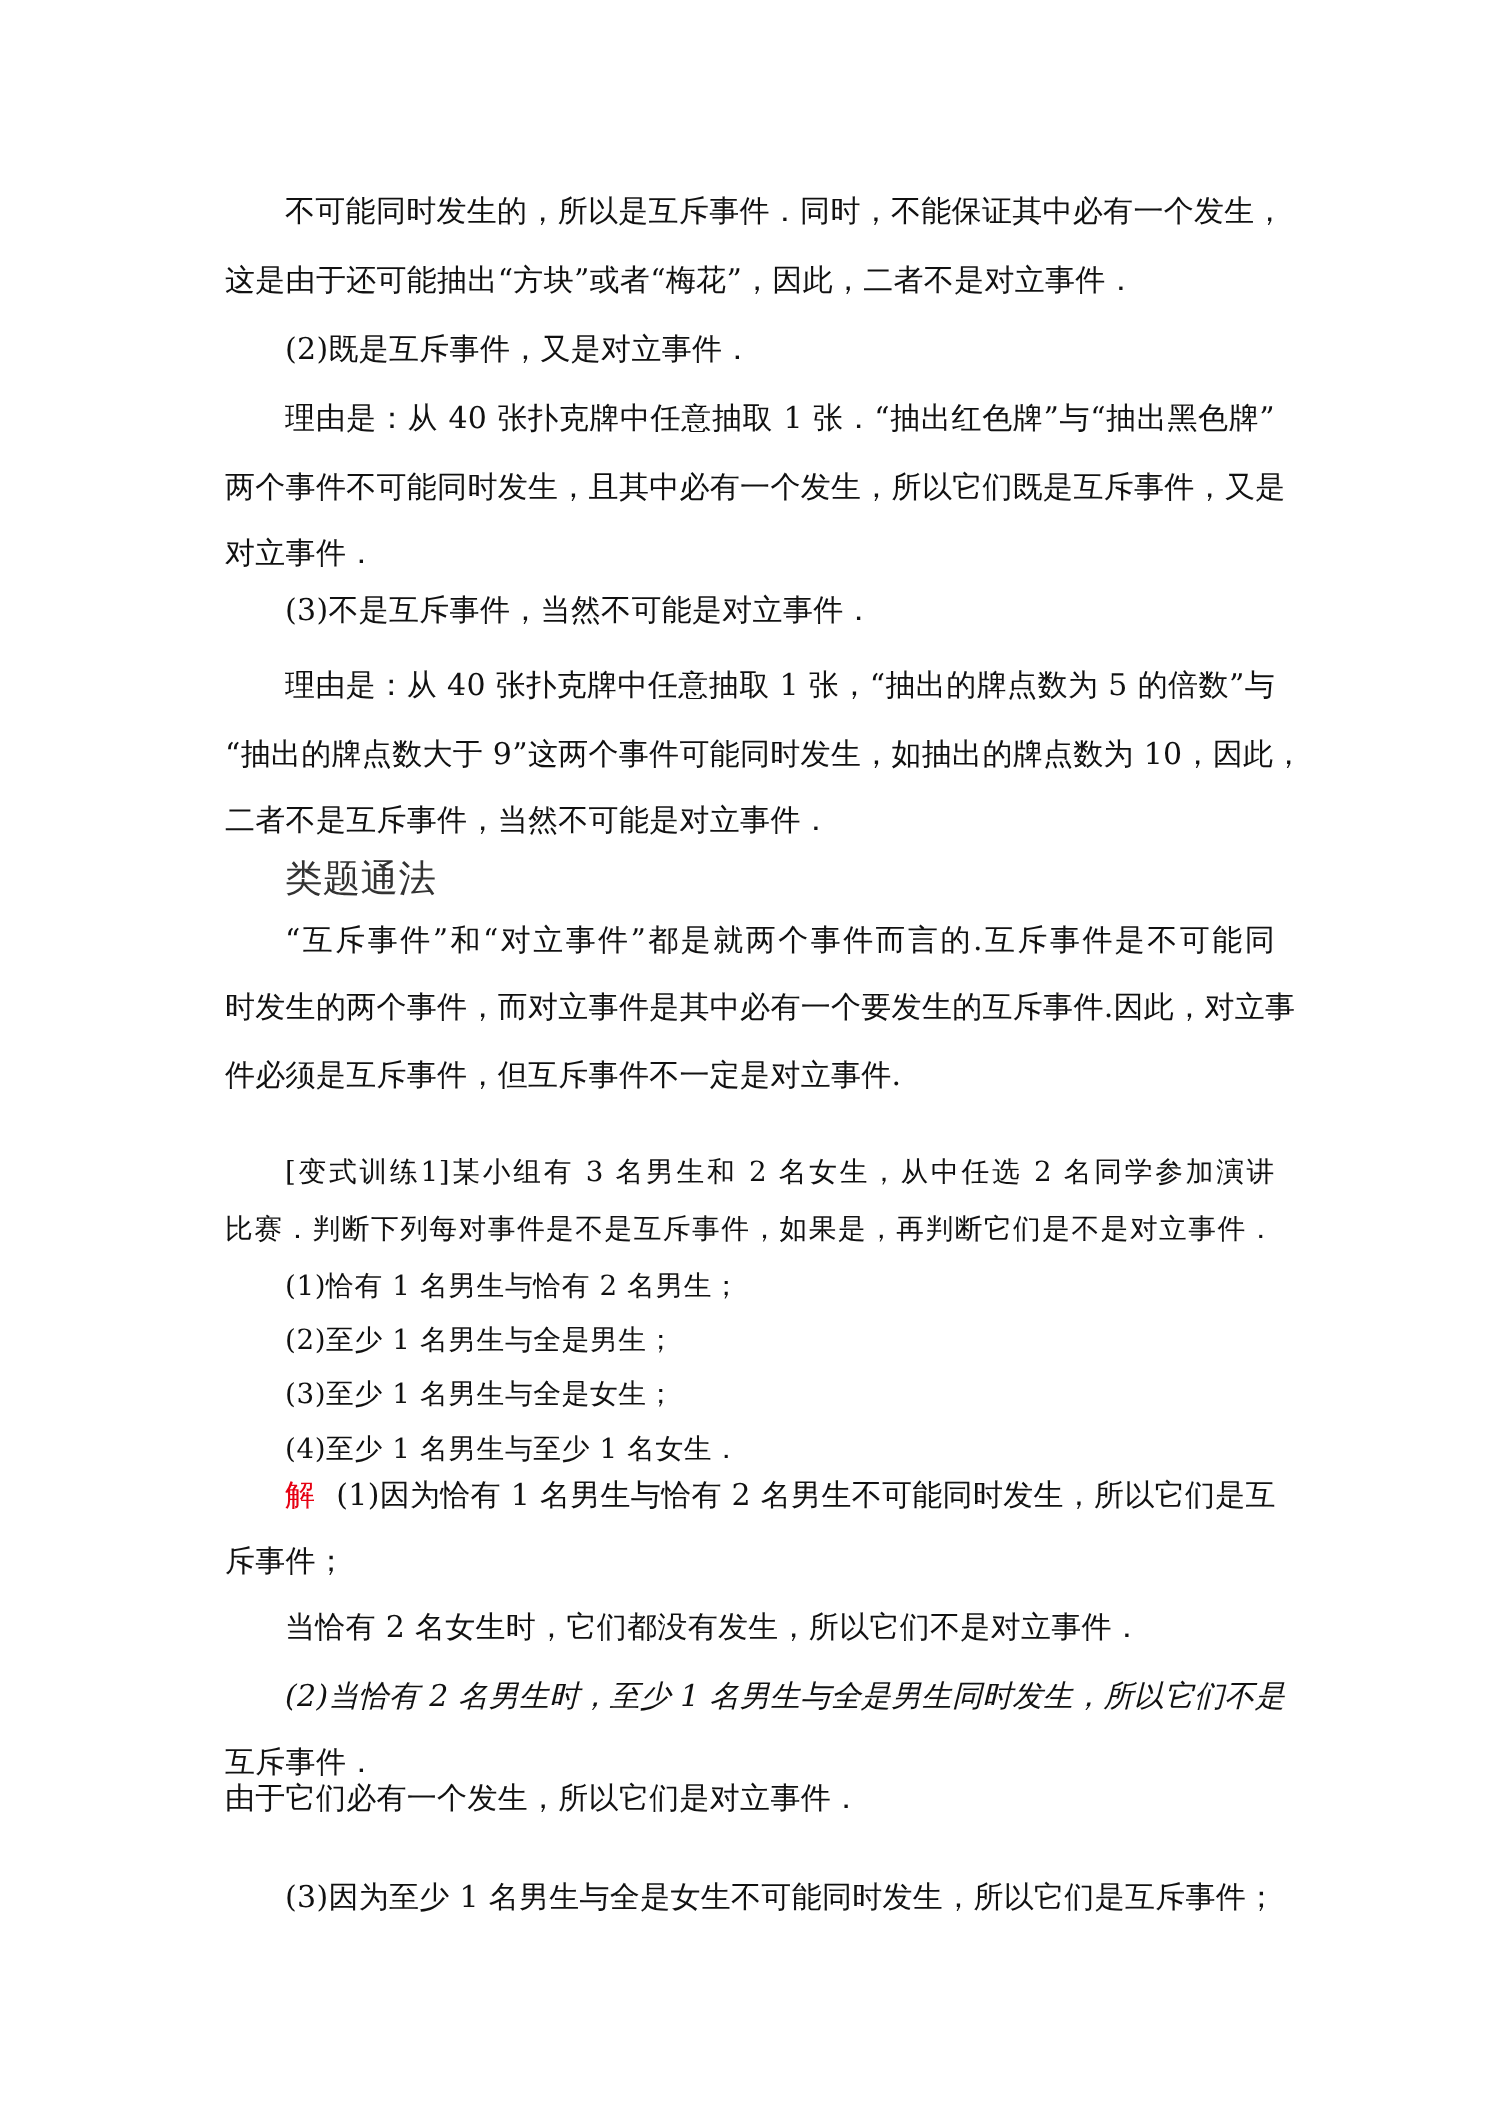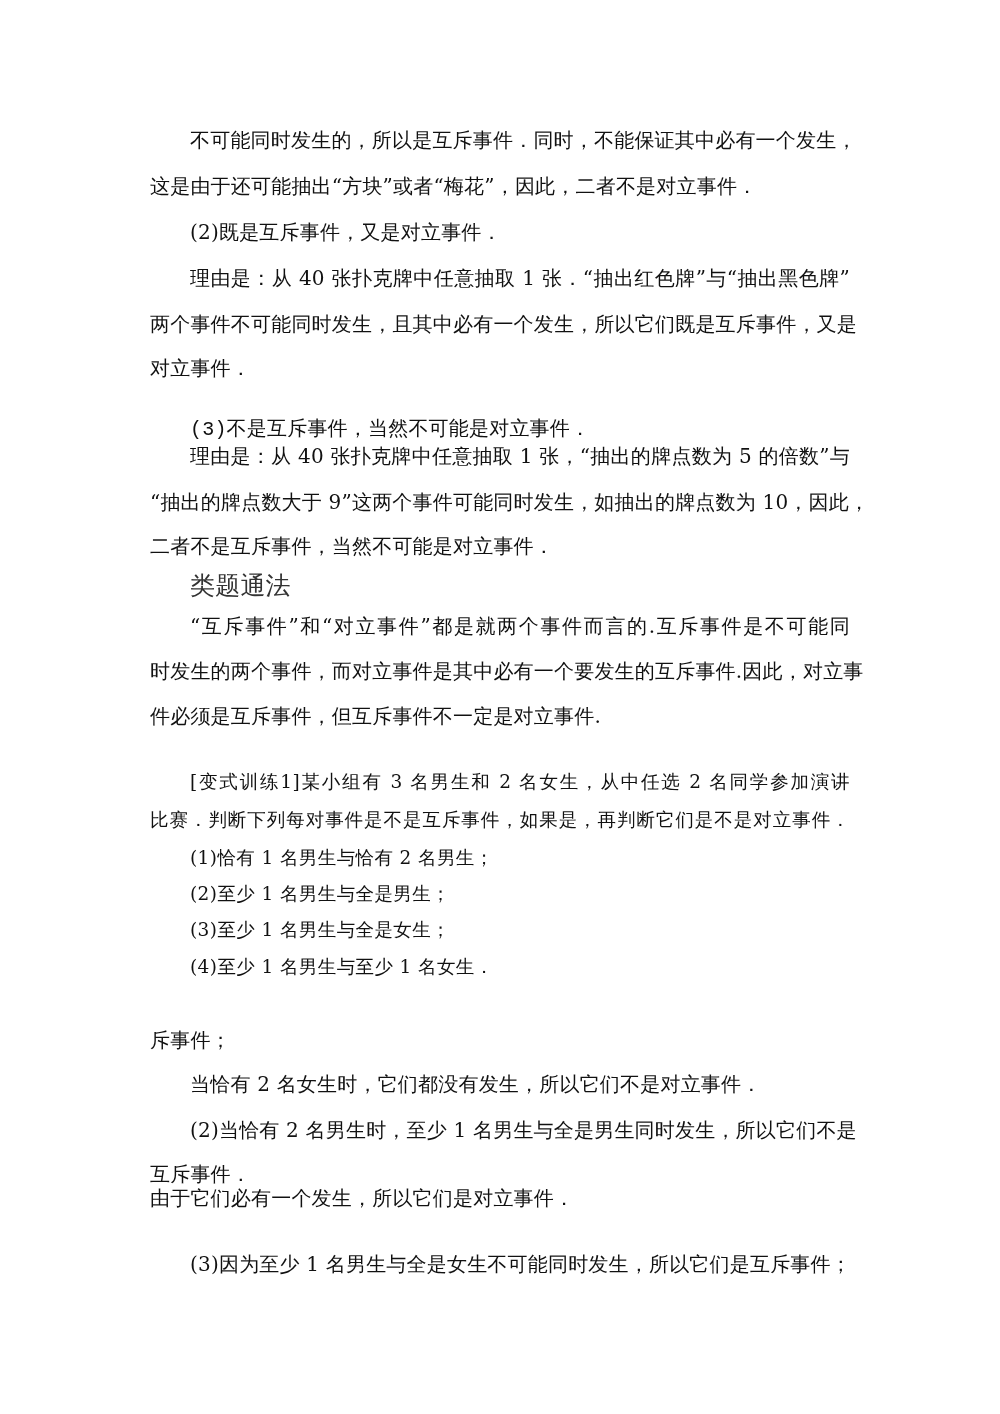--- a/index.html
+++ b/index.html
@@ -47,40 +47,43 @@
 
   <div class="line justify" style="top:126px; left:190px; width:660px;">不可能同时发生的，所以是互斥事件．同时，不能保证其中必有一个发生，</div>
   <div class="line" style="top:172px;">这是由于还可能抽出“方块”或者“梅花”，因此，二者不是对立事件．</div>
 
   <div class="line indent" style="top:218px;">(2)既是互斥事件，又是对立事件．</div>
 
   <div class="line indent justify" style="top:264px;">理由是：从 40 张扑克牌中任意抽取 1 张．“抽出红色牌”与“抽出黑色牌”</div>
   <div class="line justify" style="top:310px;">两个事件不可能同时发生，且其中必有一个发生，所以它们既是互斥事件，又是</div>
   <div class="line" style="top:354px;">对立事件．</div>
 
-  <div class="line indent" style="top:416px;font-family:Liberation Mono, monospace;">(3)不是互斥事件，当然不可能是对立事件．</div>
+  <div class="line indent" style="top:392px;">(3)不是互斥事件，当然不可能是对立事件．</div>
 
   <div class="line indent justify" style="top:442px;">理由是：从 40 张扑克牌中任意抽取 1 张，“抽出的牌点数为 5 的倍数”与</div>
   <div class="line justify" style="top:488px;">“抽出的牌点数大于 9”这两个事件可能同时发生，如抽出的牌点数为 10，因此，</div>
   <div class="line" style="top:532px;">二者不是互斥事件，当然不可能是对立事件．</div>
 
   <div class="line indent heading" style="top:572px;">类题通法</div>
   <div class="line indent justify" style="top:612px;">“互斥事件”和“对立事件”都是就两个事件而言的.互斥事件是不可能同</div>
   <div class="line justify" style="top:657px;">时发生的两个事件，而对立事件是其中必有一个要发生的互斥事件.因此，对立事</div>
   <div class="line" style="top:702px;">件必须是互斥事件，但互斥事件不一定是对立事件.</div>
 
   <div class="line indent small justify" style="top:768px;">
     <span style="">[变式训练1]</span><span>某小组有 3 名男生和 2 名女生，从中任选 2 名同学参加演讲</span>
   </div>
   <div class="line small justify" style="top:806px;">比赛．判断下列每对事件是不是互斥事件，如果是，再判断它们是不是对立事件．</div>
   <div class="line indent small" style="top:844px;">(1)恰有 1 名男生与恰有 2 名男生；</div>
   <div class="line indent small" style="top:880px;">(2)至少 1 名男生与全是男生；</div>
   <div class="line indent small" style="top:916px;">(3)至少 1 名男生与全是女生；</div>
   <div class="line indent small" style="top:953px;">(4)至少 1 名男生与至少 1 名女生．</div>
 
+  <div class="line indent justify" style="top:982px;">
+    <span class="red">解</span><span>(1)因为恰有 1 名男生与恰有 2 名男生不可能同时发生，所以它们是互</span>
+  </div>
   <div class="line" style="top:1026px;">斥事件；</div>
   <div class="line indent" style="top:1070px;">当恰有 2 名女生时，它们都没有发生，所以它们不是对立事件．</div>
-  <div class="line indent justify" style="top:1116px;">(2)当恰有 2 名男生时，至少 1 名男生与全是男生同时发生，所以它们不是</div>
+  <div class="line indent justify" style="top:1116px;font-style:italic;">(2)当恰有 2 名男生时，至少 1 名男生与全是男生同时发生，所以它们不是</div>
   <div class="line" style="top:1160px;">互斥事件．</div>
   <div class="line indent" style="top:1206px;margin-top:44px;">(3)因为至少 1 名男生与全是女生不可能同时发生，所以它们是互斥事件；</div>
   <div class="line" style="top:1184px;">由于它们必有一个发生，所以它们是对立事件．</div>
 
 </div>
 
 </body></html>

